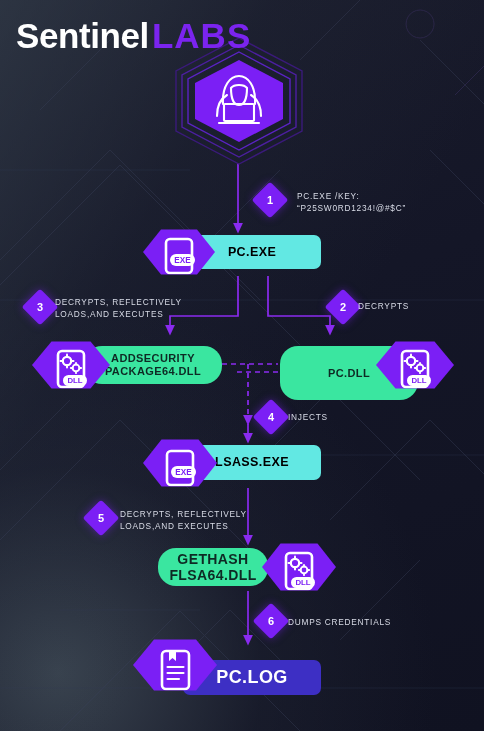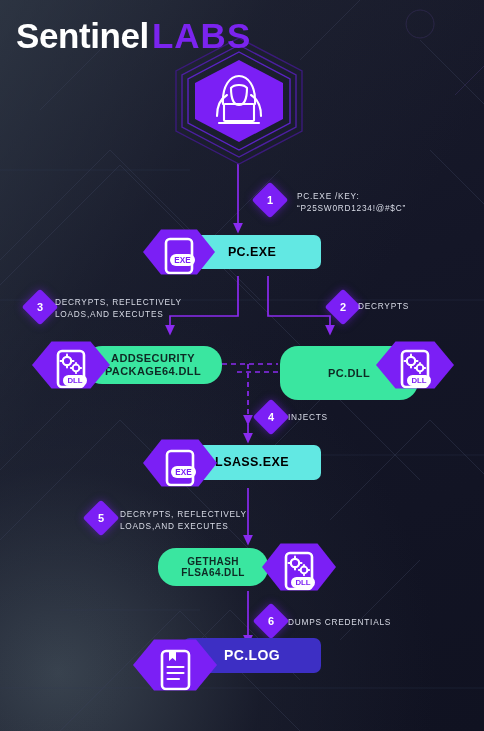--- a/index.html
+++ b/index.html
@@ -241,21 +241,21 @@
     </div>
   </div>
 
   <div class="step" style="left:88px;top:505px;">
     <span>5</span>
   </div>
   <div class="steplabel" style="left:120px;top:508px;">DECRYPTS, REFLECTIVELY
 LOADS,AND EXECUTES</div>
 
   <div class="abs" style="left:158px;top:542px;width:182px;height:50px;">
-    <div class="bar bar-green abs" style="left:0;top:6px;width:110px;height:38px;font-size:10px;white-space:pre-line;">GETHASH
+    <div class="bar bar-green abs" style="left:0;top:6px;width:110px;height:38px;font-size:14px;white-space:pre-line;">GETHASH
 FLSA64.DLL</div>
     <div class="hex hexglow abs" style="left:104px;top:0;width:74px;height:50px;">
       <svg width="38" height="42" viewBox="0 0 38 42">
         <rect x="6" y="3" width="26" height="36" rx="4" fill="none" stroke="#fff" stroke-width="2.6"></rect>
         <circle cx="15" cy="13" r="4.2" fill="none" stroke="#fff" stroke-width="2.2"></circle>
         <g stroke="#fff" stroke-width="2" stroke-linecap="round">
           <path d="M15 6.5 V9"></path>
             <path d="M15 17 V19.5"></path>
             <path d="M8.5 13 H11"></path>
             <path d="M19 13 H21.5"></path>
@@ -272,21 +272,21 @@
       </svg>
     </div>
   </div>
 
   <div class="step" style="left:258px;top:608px;">
     <span>6</span>
   </div>
   <div class="steplabel" style="left:288px;top:616px;">DUMPS CREDENTIALS</div>
 
   <div class="abs" style="left:133px;top:638px;width:190px;height:54px;">
-    <div class="bar bar-blue abs" style="left:50px;top:0;width:138px;height:35px;font-size:14px;">PC.LOG</div>
+    <div class="bar bar-blue abs" style="left:50px;top:22px;width:138px;height:35px;font-size:18px;">PC.LOG</div>
     <div class="hex hexglow abs" style="left:0;top:0;width:84px;height:54px;">
       <svg width="40" height="44" viewBox="0 0 40 44">
         <rect x="7" y="3" width="27" height="38" rx="4" fill="none" stroke="#fff" stroke-width="2.6"></rect>
         <path d="M14 3 V13 L17.5 10 L21 13 V3" fill="#fff"></path>
         <g stroke="#fff" stroke-width="2.1" stroke-linecap="round">
           <path d="M12.5 19 H28.5"></path>
           <path d="M12.5 25 H28.5"></path>
           <path d="M12.5 31 H24"></path>
         </g>
       </svg>

